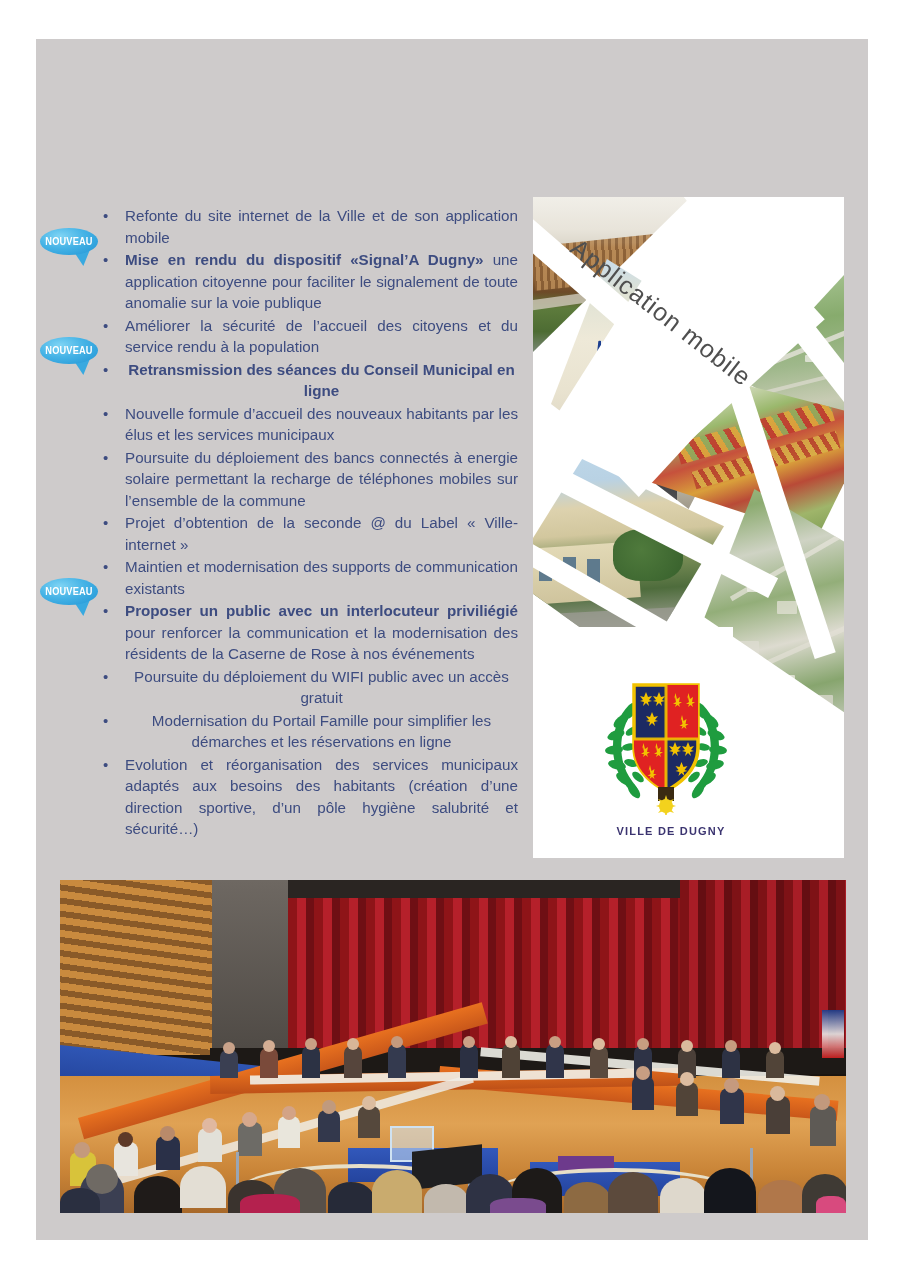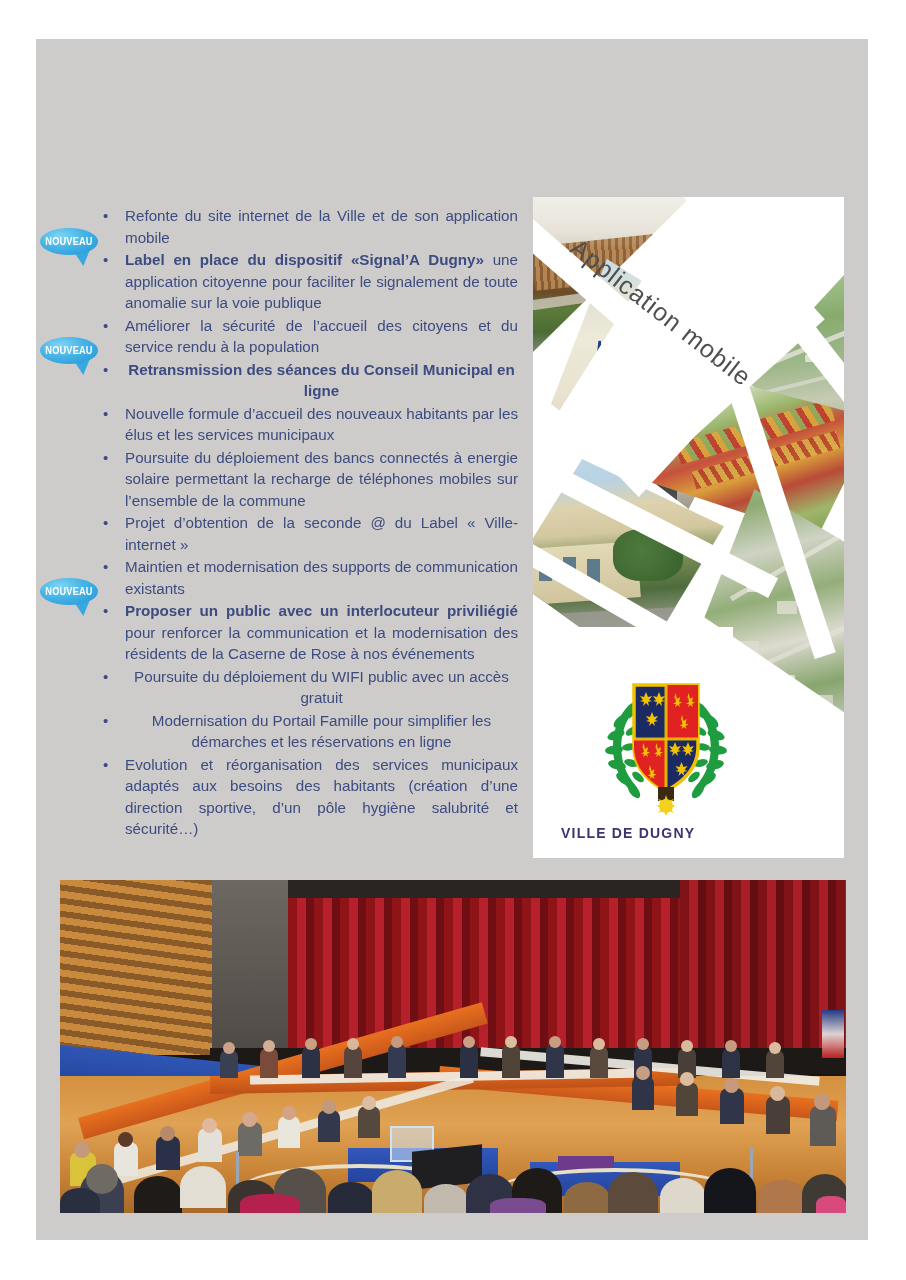--- a/index.html
+++ b/index.html
@@ -159,22 +159,23 @@
     left: 68px;
     top: 478px;
     width: 130px;
     height: 140px;
   }
   #ville-de-dugny {
     position: absolute;
     left: 28px;
     top: 628px;
     width: 220px;
+    text-align: center;
     color: #3b3470;
-    font-size: 14px;
+    font-size: 11px;
     font-weight: bold;
     letter-spacing: 1.2px;
   }
 
   
   #council-photo {
     position: absolute;
     left: 60px;
     top: 880px;
     width: 786px;
@@ -192,21 +193,21 @@
   <div id="gray-panel"></div>
 
 
   <div id="bullet-list">
       <div class="bullet-row">
         <div class="bullet-dot">•</div>
         <div class="bullet-text"><span>Refonte du site internet de la Ville et de son application mobile</span></div>
       </div>
       <div class="bullet-row">
         <div class="bullet-dot">•</div>
-        <div class="bullet-text"><b>Label en place du dispositif «Signal’A Dugny»</b><span> une application citoyenne pour faciliter le signalement de toute anomalie sur la voie publique</span></div>
+        <div class="bullet-text"><b>Mise en rendu du dispositif «Signal’A Dugny»</b><span> une application citoyenne pour faciliter le signalement de toute anomalie sur la voie publique</span></div>
       </div>
       <div class="bullet-row">
         <div class="bullet-dot">•</div>
         <div class="bullet-text"><span>Améliorer la sécurité de l’accueil des citoyens et du service rendu à la population</span></div>
       </div>
       <div class="bullet-row">
         <div class="bullet-dot">•</div>
         <div class="bullet-text nojust"><b>Retransmission des séances du Conseil Municipal en ligne</b></div>
       </div>
       <div class="bullet-row">

